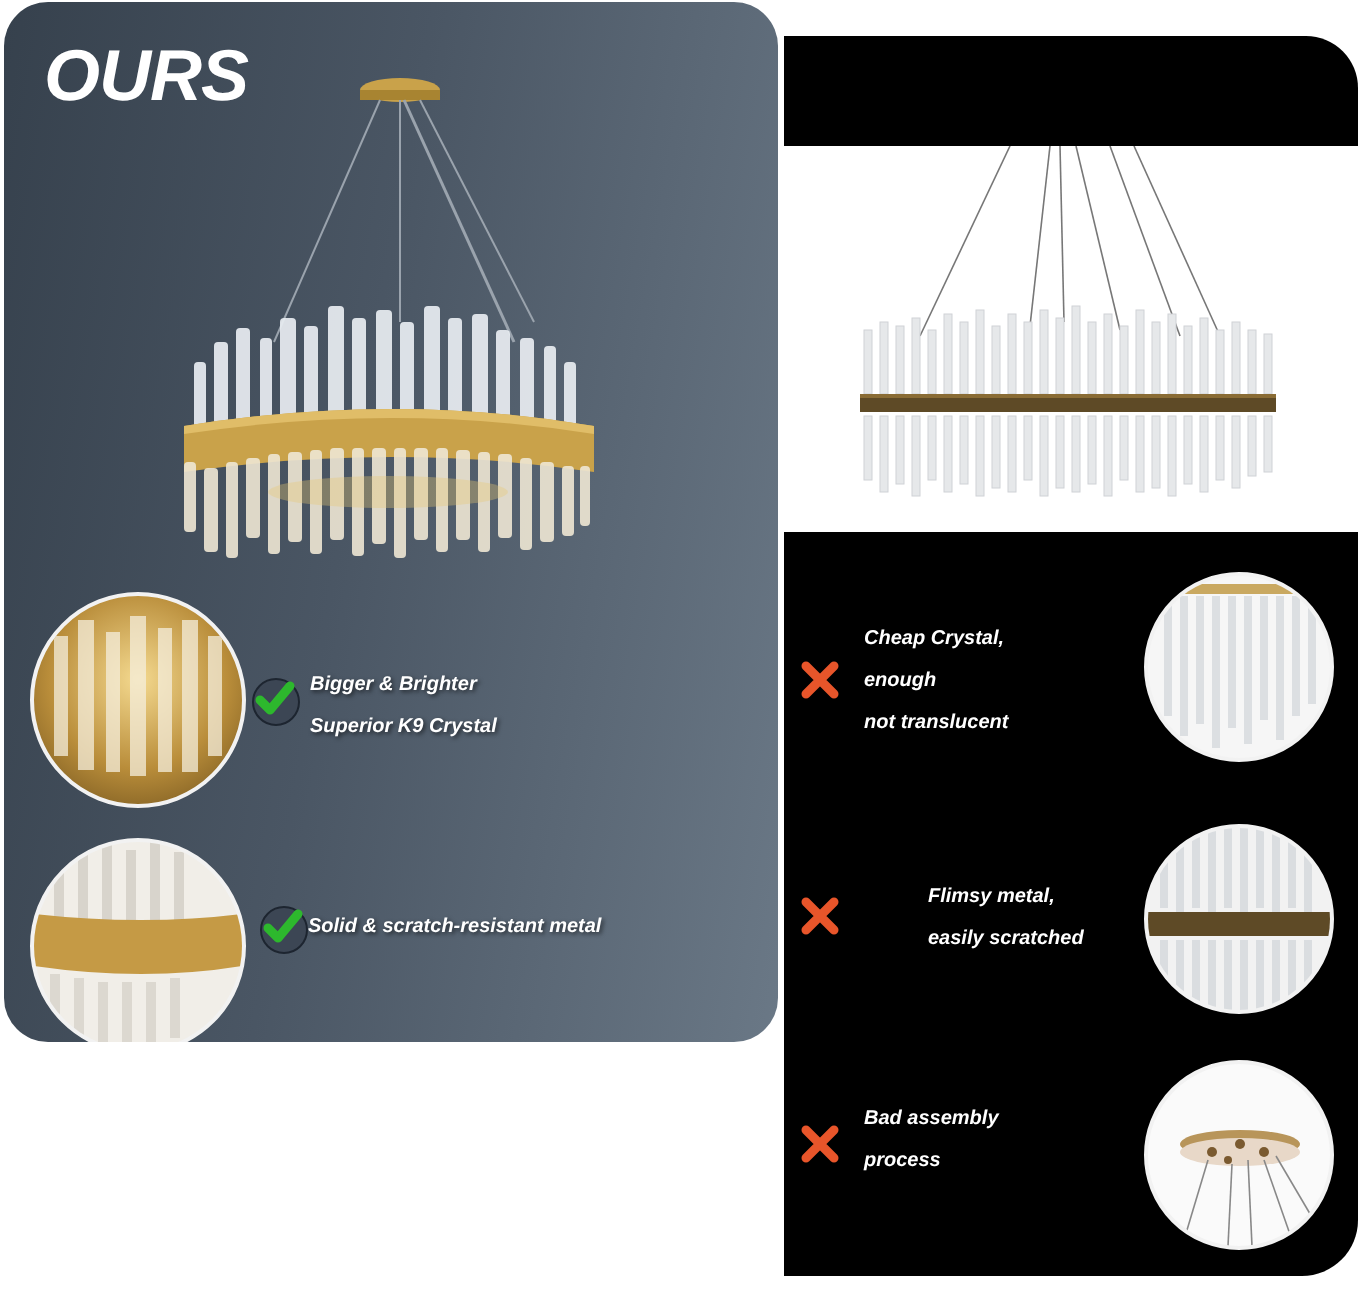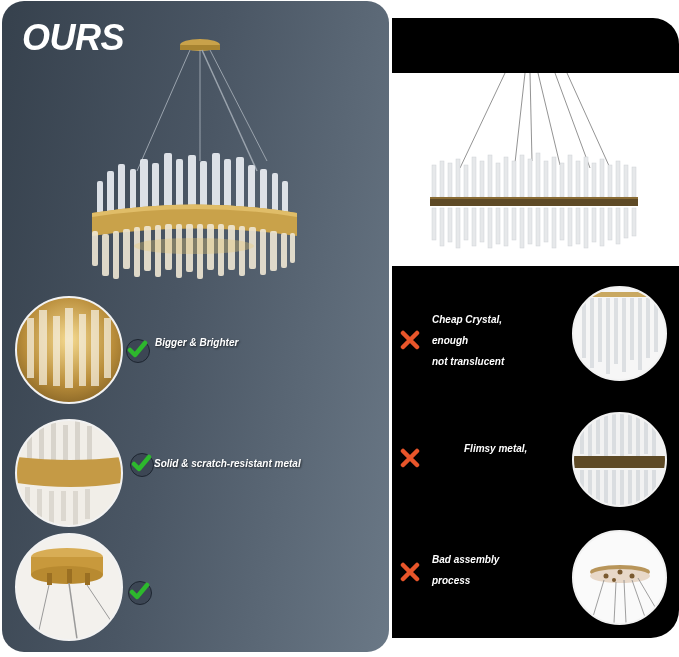--- a/index.html
+++ b/index.html
@@ -1,21 +1,21 @@
 <!DOCTYPE html>
 <html><head>
 <meta charset="utf-8">
 <style>
   html, body { margin: 0; padding: 0; }
   body {
     width: 679px; height: 657px; background: #ffffff; position: relative; overflow: hidden;
     font-family: "Liberation Sans", "DejaVu Sans", sans-serif;
   }
   .ours-panel {
-    position: absolute; left: 2px; top: 1px; width: 387px; height: 651px;
+    position: absolute; left: 2px; top: 1px; width: 387px; height: 520px;
     border-radius: 22px;
     background: linear-gradient(100deg, #36414d 0%, #4a5664 45%, #6a7886 100%);
     overflow: hidden;
   }
   .ours-title {
     position: absolute; left: 20px; top: 16px; color: #fff; font-weight: bold; font-style: italic;
     font-size: 36px; letter-spacing: -0.5px;
   }
   .others-header {
     position: absolute; left: 392px; top: 18px; width: 287px; height: 55px; background: #000;
@@ -119,20 +119,21 @@
       </g>
     </svg>
   </div>
   <div class="check" style="left:124px;top:338px;">
     <svg width="22" height="22" viewBox="0 0 22 22" style="position:absolute;left:-1px;top:-1px;">
       <path d="M4 11 L9 16 L19 4" stroke="#2db82d" stroke-width="4.5" fill="none" stroke-linecap="round" stroke-linejoin="round"></path>
     </svg>
   </div>
   <div class="feature-text" style="left:153px;top:331px;">
     <div>Bigger &amp; Brighter</div>
+    <div>Superior K9 Crystal</div>
   </div>
 
   <div class="circle" style="left:13px;top:418px;width:108px;height:108px;background:#f1eee8;">
     <svg width="104" height="104" viewBox="0 0 104 104">
       <g fill="#d8d4cc">
           <rect x="10" y="0" width="5" height="40"></rect>
           <rect x="22" y="5" width="5" height="38"></rect>
           <rect x="34" y="0" width="5" height="40"></rect>
           <rect x="46" y="4" width="5" height="36"></rect>
           <rect x="58" y="0" width="5" height="40"></rect>
@@ -275,20 +276,21 @@
           <rect x="80" y="10" width="4" height="54"></rect>
         </g>
     </svg>
   </div>
 
   <svg class="xmark" style="left:8px;top:182px;" viewBox="0 0 20 20">
     <path d="M3 3 L17 17 M17 3 L3 17" stroke="#e8552a" stroke-width="4.5" stroke-linecap="round"></path>
   </svg>
   <div class="feature-text" style="left:40px;top:172px;margin-left:32px;">
     <div>Flimsy metal,</div>
+    <div>easily scratched</div>
   </div>
   <div class="circle" style="left:180px;top:146px;width:95px;height:95px;background:#f2f2f2;">
     <svg width="91" height="91" viewBox="0 0 91 91">
       <g fill="#dadde0">
           <rect x="6" y="0" width="4" height="40"></rect>
           <rect x="14" y="0" width="4" height="42"></rect>
           <rect x="22" y="0" width="4" height="40"></rect>
           <rect x="30" y="0" width="4" height="42"></rect>
           <rect x="38" y="0" width="4" height="40"></rect>
           <rect x="46" y="0" width="4" height="42"></rect>

